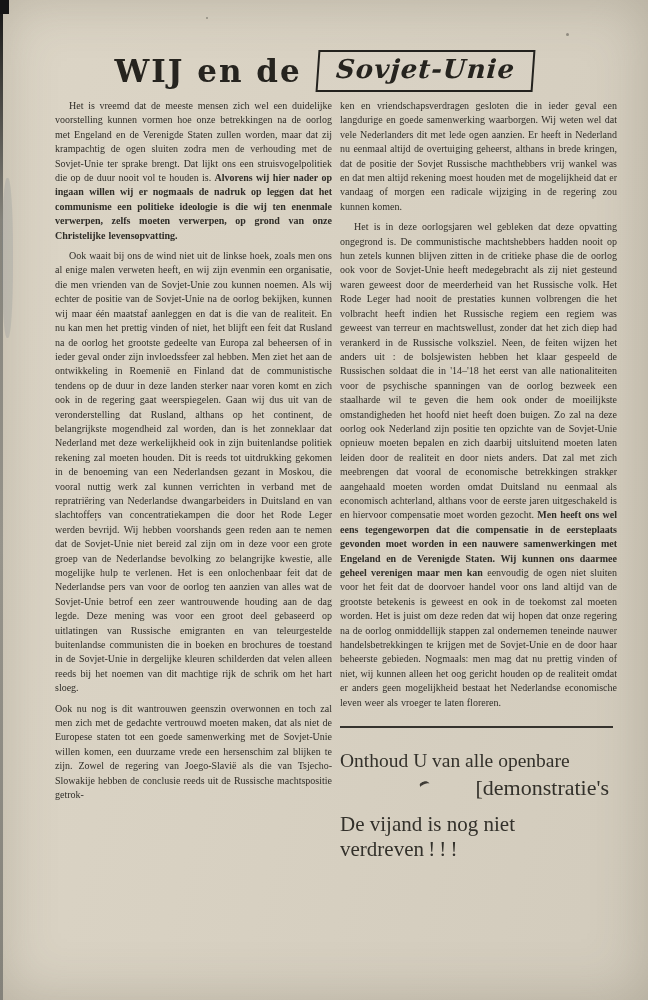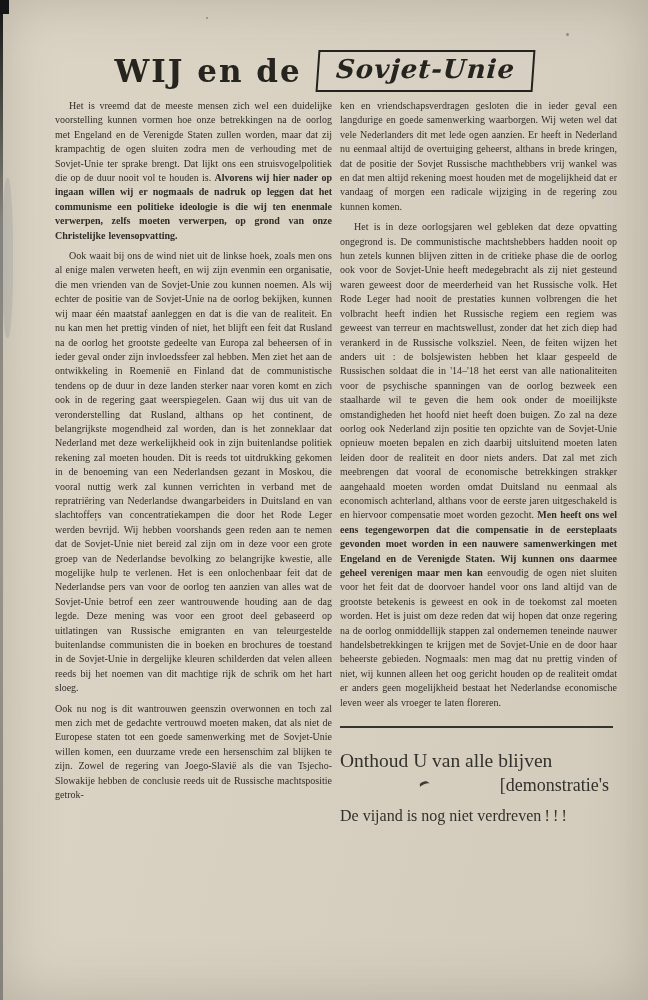--- a/index.html
+++ b/index.html
@@ -57,22 +57,22 @@
     margin:0 0 6px;text-align:justify;
     font-size:10px;line-height:14.4px;word-spacing:.4px;
   }
   .body-para.indent{text-indent:14px;}
   .seg-bold{font-weight:bold;}
 
   
   .divider{border:none;border-top:2px solid #35332e;margin:16px 4px 22px 0;}
   .footer{position:relative;}
   .footer-line1{font-size:19.5px;margin:0;color:#33312b;}
-  .footer-line2{font-size:18px;text-align:right;margin:3px 8px 0 0;color:#33312b;}
-  .footer-line3{font-size:16px;margin:11px 0 0;color:#33312b;}
+  .footer-line2{font-size:22px;text-align:right;margin:3px 8px 0 0;color:#33312b;}
+  .footer-line3{font-size:21px;margin:11px 0 0;color:#33312b;}
   .pen-mark{
     position:absolute;left:80px;top:31px;width:10px;height:6px;
     border-top:3px solid #3f3c36;border-radius:70% 100% 0 0;
     transform:rotate(-28deg);
   }
 </style>
 </head>
 <body>
 
 <div class="page">
@@ -99,21 +99,21 @@
           <p class="body-para"><span>Ook nu nog is dit wantrouwen geenszin overwonnen en toch zal men zich met de gedachte vertrouwd moeten maken, dat als niet de Europese staten tot een goede samenwerking met de Sovjet-Unie willen komen, een duurzame vrede een hersenschim zal blijken te zijn. Zowel de regering van Joego-Slavië als die van Tsjecho-Slowakije hebben de conclusie reeds uit de Russische machtspositie getrok-</span></p>
         </div>
     </div>
     <div class="col">
       <div>
           <p class="body-para"><span>ken en vriendschapsverdragen gesloten die in ieder geval een langdurige en goede samenwerking waarborgen. Wij weten wel dat vele Nederlanders dit met lede ogen aanzien. Er heeft in Nederland nu eenmaal altijd de overtuiging geheerst, althans in brede kringen, dat de positie der Sovjet Russische machthebbers vrij wankel was en dat men altijd rekening moest houden met de mogelijkheid dat er vandaag of morgen een radicale wijziging in de regering zou kunnen komen.</span></p>
           <p class="body-para indent"><span>Het is in deze oorlogsjaren wel gebleken dat deze opvatting ongegrond is. De communistische machtshebbers hadden nooit op hun zetels kunnen blijven zitten in de critieke phase die de oorlog ook voor de Sovjet-Unie heeft medegebracht als zij niet gesteund waren geweest door de meerderheid van het Russische volk. Het Rode Leger had nooit de prestaties kunnen volbrengen die het volbracht heeft indien het Russische regiem een regiem was geweest van terreur en machtswellust, zonder dat het zich diep had verankerd in de Russische volksziel. Neen, de feiten wijzen het anders uit : de bolsjewisten hebben het klaar gespeeld de Russischen soldaat die in '14–'18 het eerst van alle nationaliteiten voor de psychische spanningen van de oorlog bezweek een staalharde wil te geven die hem ook onder de moeilijkste omstandigheden het hoofd niet heeft doen buigen. Zo zal na deze oorlog ook Nederland zijn positie ten opzichte van de Sovjet-Unie opnieuw moeten bepalen en zich daarbij uitsluitend moeten laten leiden door de realiteit en door niets anders. Dat zal met zich meebrengen dat vooral de economische betrekkingen strakker aangehaald moeten worden omdat Duitsland nu eenmaal als economisch achterland, althans voor de eerste jaren uitgeschakeld is en hiervoor compensatie moet worden gezocht. </span><span class="seg-bold">Men heeft ons wel eens tegengeworpen dat die compensatie in de eersteplaats gevonden moet worden in een nauwere samenwerkingen met Engeland en de Verenigde Staten. Wij kunnen ons daarmee geheel verenigen maar men kan </span><span>eenvoudig de ogen niet sluiten voor het feit dat de doorvoer handel voor ons land altijd van de grootste betekenis is geweest en ook in de toekomst zal moeten worden. Het is juist om deze reden dat wij hopen dat onze regering na de oorlog onmiddellijk stappen zal ondernemen teneinde nauwer handelsbetrekkingen te krijgen met de Sovjet-Unie en de door haar beheerste gebieden. Nogmaals: men mag dat nu prettig vinden of niet, wij kunnen alleen het oog gericht houden op de realiteit omdat er anders geen mogelijkheid bestaat het Nederlandse economische leven weer als vroeger te laten floreren.</span></p>
         </div>
       <hr class="divider">
       <div class="footer">
-        <p class="footer-line1">Onthoud U van alle blijven</p>
+        <p class="footer-line1">Onthoud U van alle openbare</p>
         <span class="pen-mark"></span>
         <p class="footer-line2">[demonstratie's</p>
         <p class="footer-line3">De vijand is nog niet verdreven ! ! !</p>
       </div>
     </div>
   </div>
 
 </div>
 
 </body></html>

